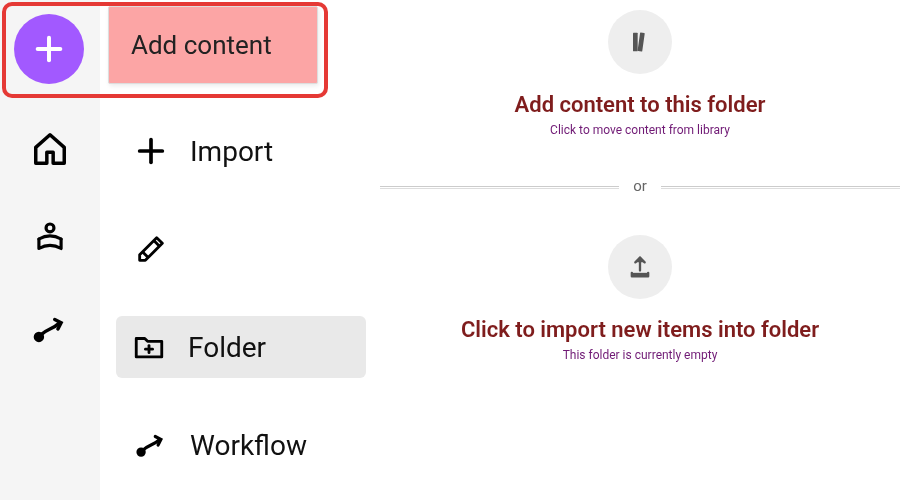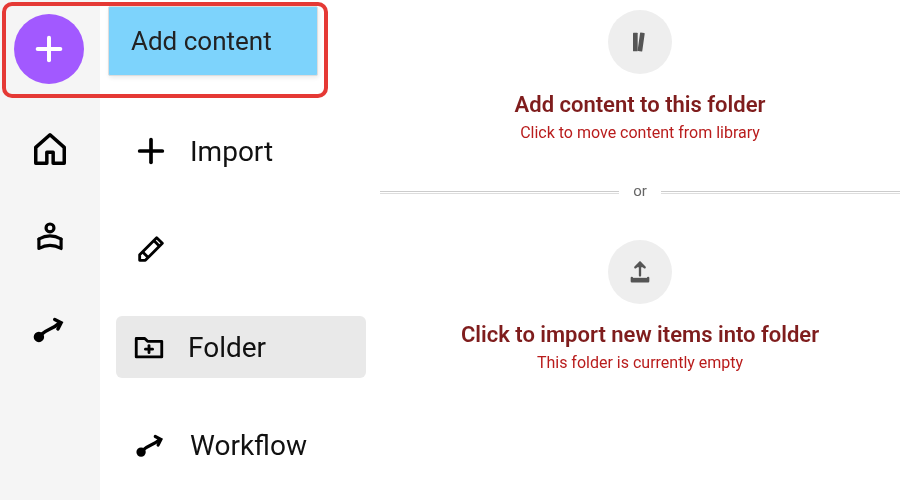--- a/index.html
+++ b/index.html
@@ -34,22 +34,22 @@
     align-items: center;
     justify-content: center;
     cursor: pointer;
     z-index: 3;
   }
   .fab svg { width: 34px; height: 34px; stroke: #fff; }
   .add-popover {
     position: absolute;
     left: 108px; top: 6px;
     width: 210px;
-    height: 70px;
-    background: #7dd3fc;
+    height: 78px;
+    background: #fca5a5;
     border: 1px solid #ddd;
     border-radius: 2px;
     display: flex;
     align-items: center;
     padding-left: 22px;
     font-size: 26px;
     color: #222;
     z-index: 2;
     box-shadow: 1px 2px 4px rgba(0,0,0,0.08);
   }
@@ -112,22 +112,22 @@
     margin-bottom: 18px;
   }
   .empty-block .circle svg { width: 28px; height: 28px; fill: #555; }
   .empty-block .title {
     font-size: 22px;
     font-weight: 600;
     color: #7f1d1d;
     margin-bottom: 6px;
   }
   .empty-block .subtitle {
-    font-size: 16px;
-    color: #b91c1c;
+    font-size: 12px;
+    color: #701a75;
   }
   .or-divider {
     display: flex;
     align-items: center;
     margin: 40px 0 40px 0;
   }
   .or-divider .line {
     flex: 1;
     height: 1px;
     background: #ccc;

